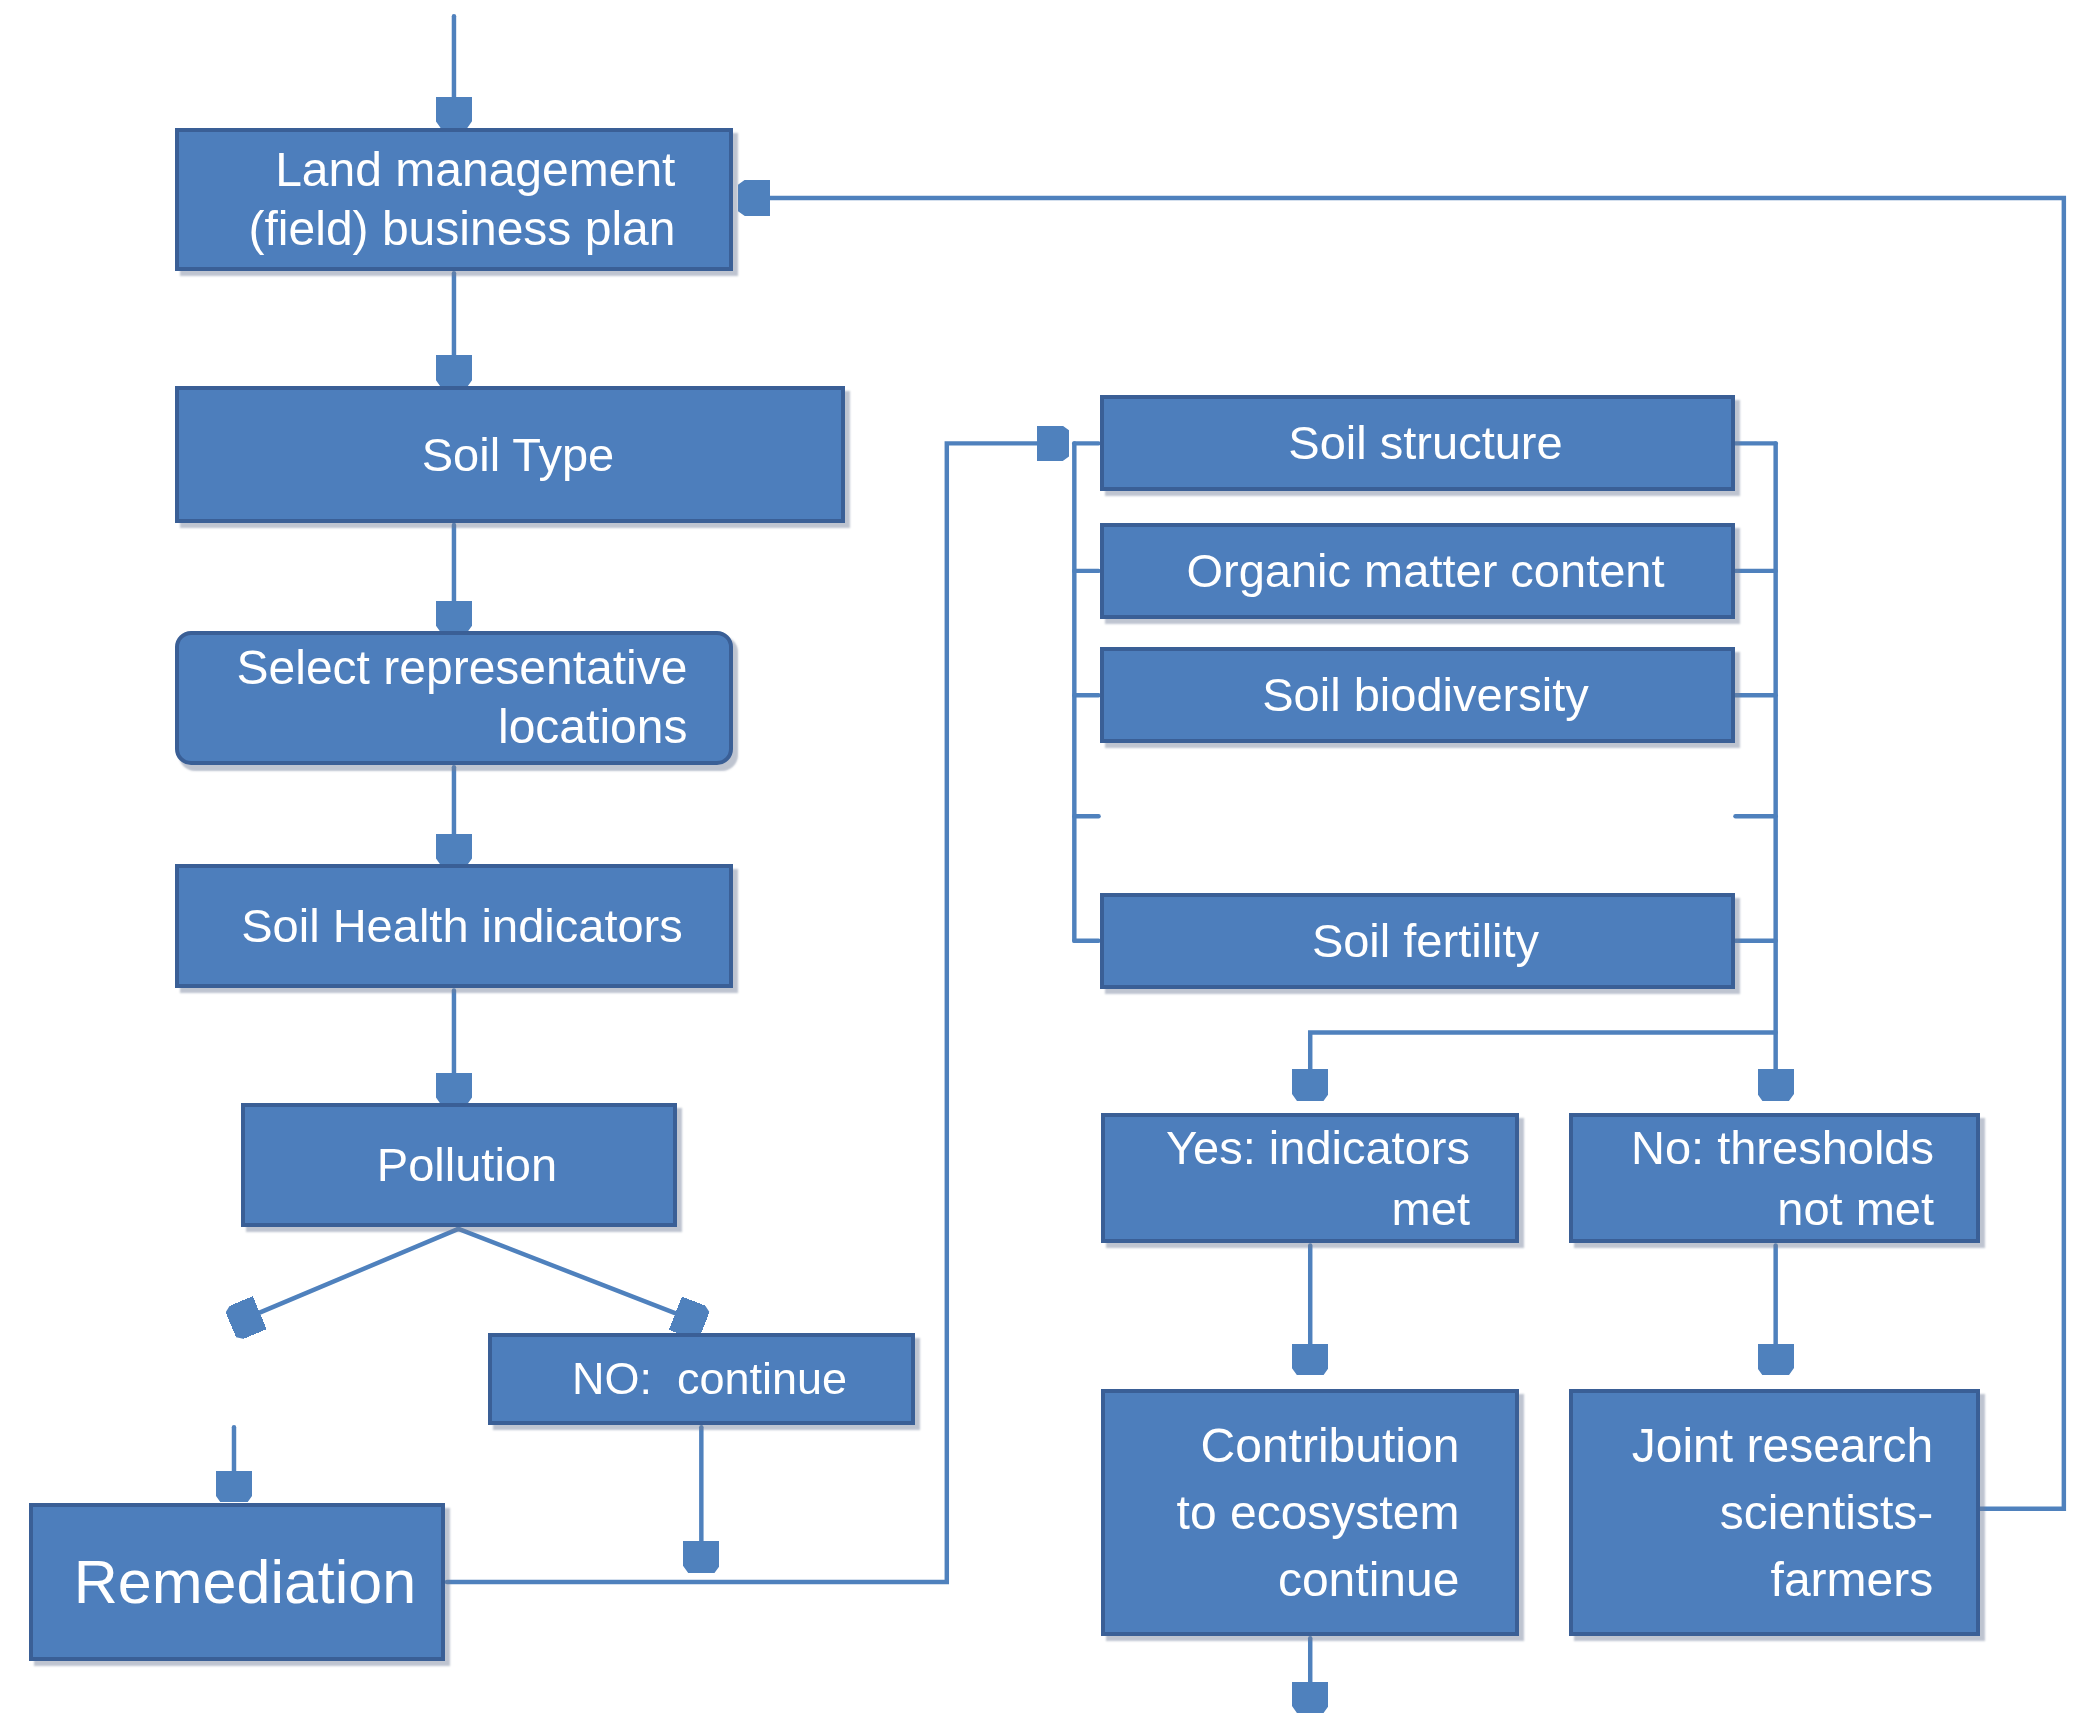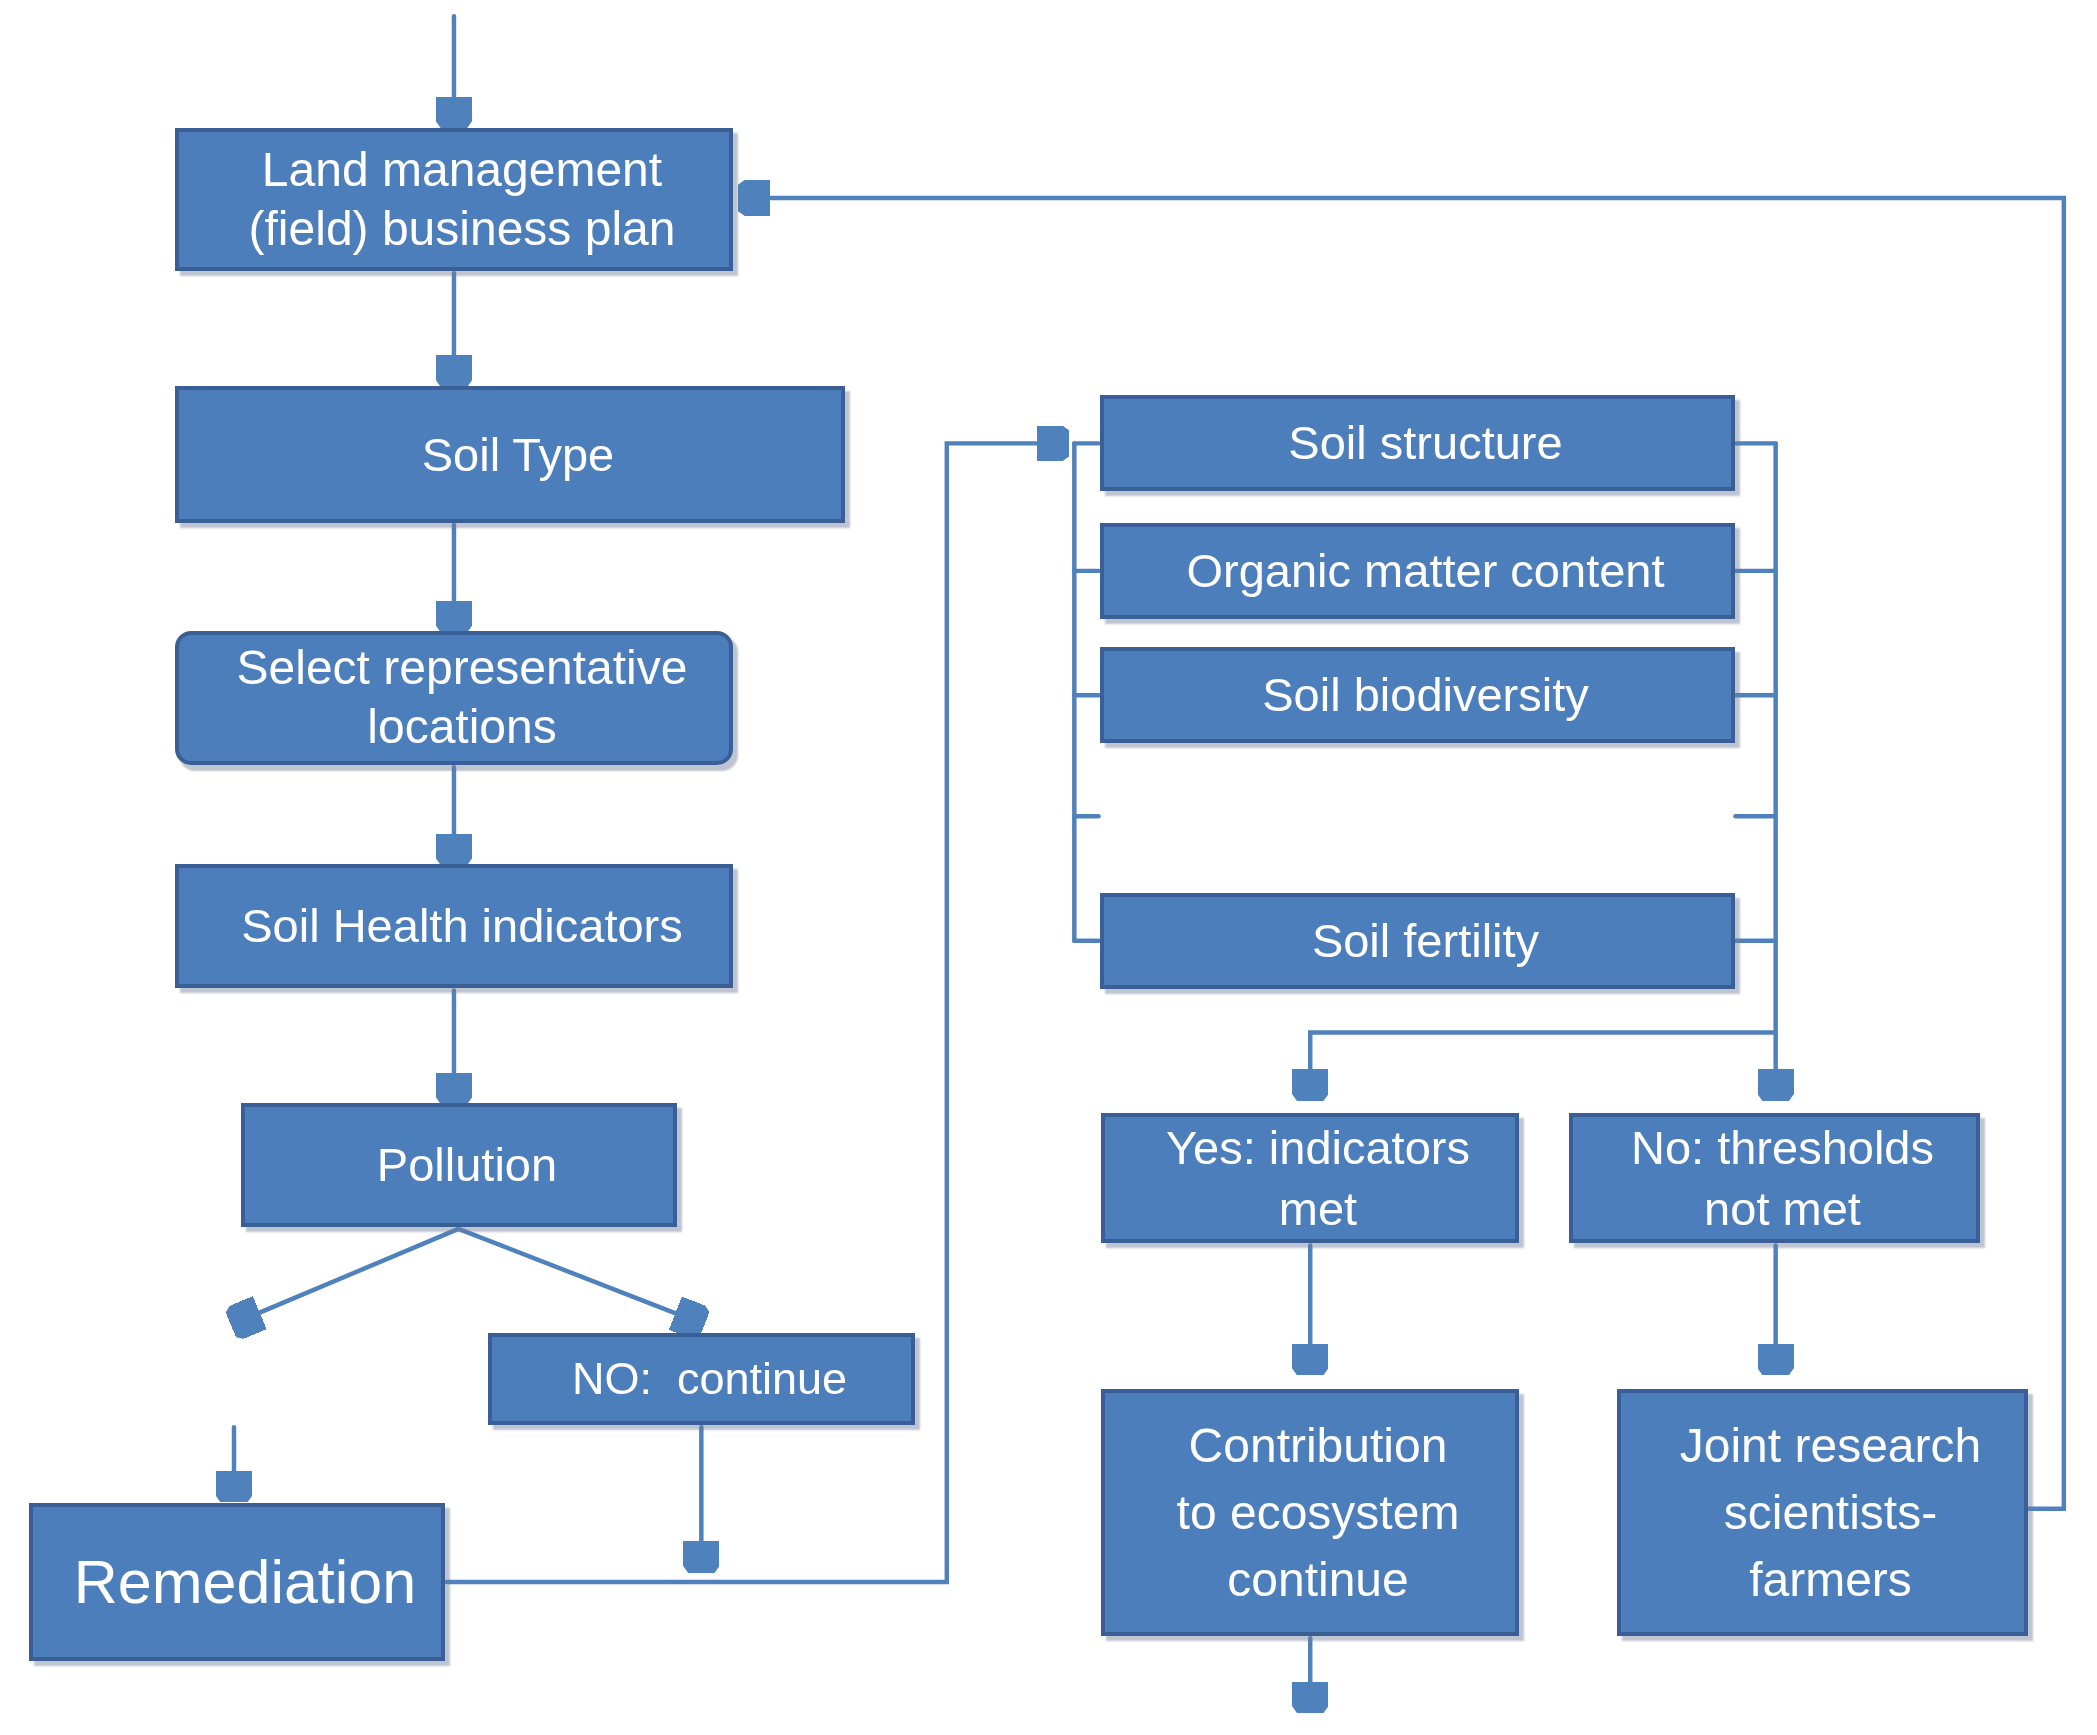--- a/index.html
+++ b/index.html
@@ -44,21 +44,21 @@
   .node {
     position: absolute;
     box-sizing: border-box;
     background: var(--fill);
     border: 4.5px solid var(--border);
     box-shadow: 4.5px 5.1px 1.9px rgba(110, 125, 150, 0.45);
     color: var(--text);
     display: flex;
     align-items: center;
     justify-content: center;
-    text-align: center;
+    text-align: right;
     white-space: pre-wrap;
     font-size: 48px;
     line-height: 1.22;
     padding-left: 16px;
   }
   .node.single { font-size: 47px; }
   .node.small { font-size: 45px; }
   .node.decision { font-size: 47px; line-height: 1.3; }
   .node.bottom { font-size: 48px; line-height: 1.4; }
   .node.remed { font-size: 61px; }
@@ -136,18 +136,18 @@
   <div class="node decision" style="left:1101px; top:1113px; width:418px; height:130px;">Yes: indicators
 met</div>
 
   <div class="node decision" style="left:1569px; top:1113px; width:411px; height:130px;">No: thresholds
 not met</div>
 
   <div class="node bottom" style="left:1101px; top:1389px; width:418px; height:247px;">Contribution
 to ecosystem
 continue</div>
 
-  <div class="node bottom" style="left:1569px; top:1389px; width:411px; height:247px;margin-left:48px;">Joint research
+  <div class="node bottom" style="left:1569px; top:1389px; width:411px; height:247px;">Joint research
 scientists-
 farmers</div>
 
 </div>
 
 
 </body></html>

